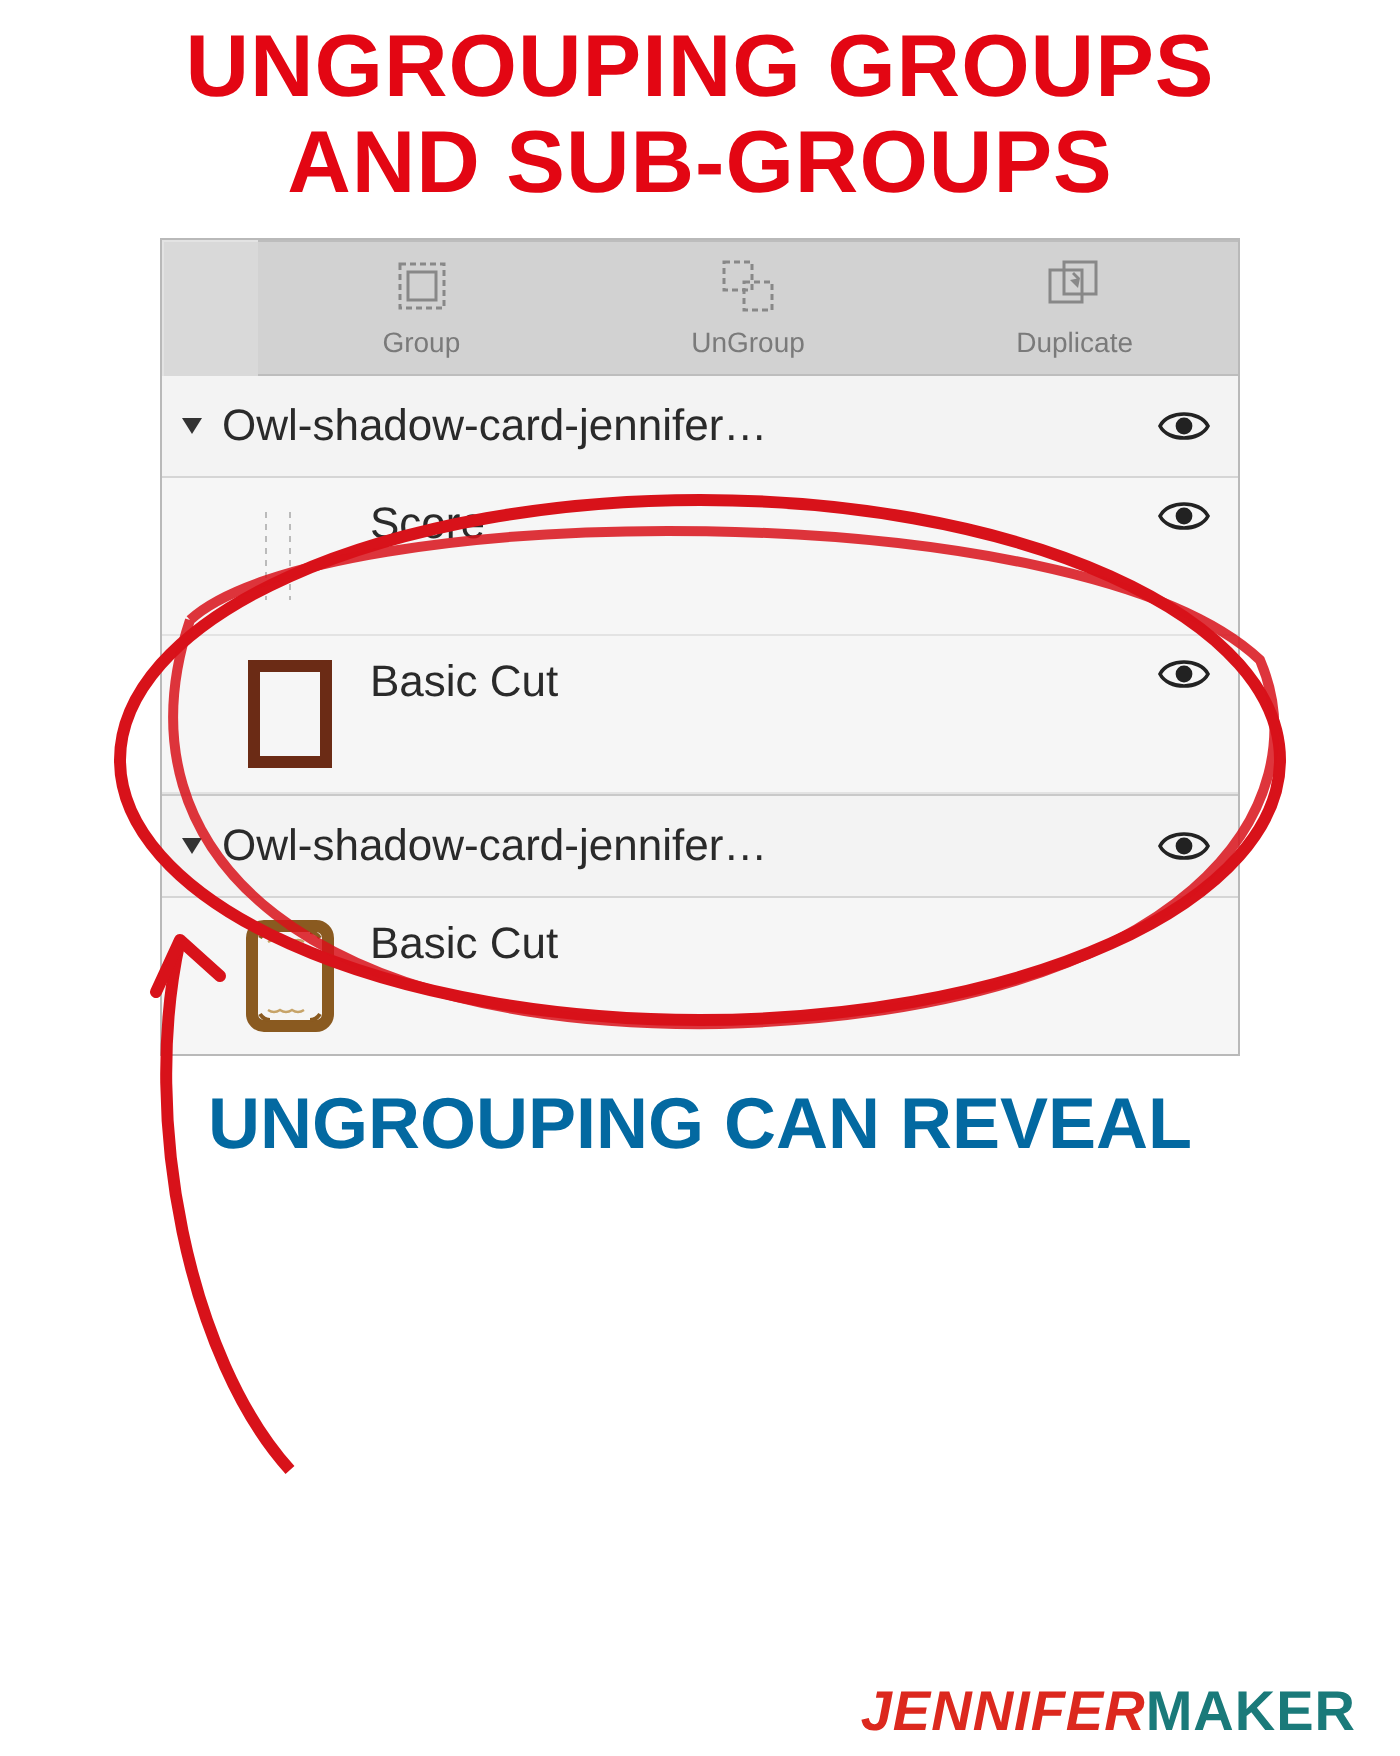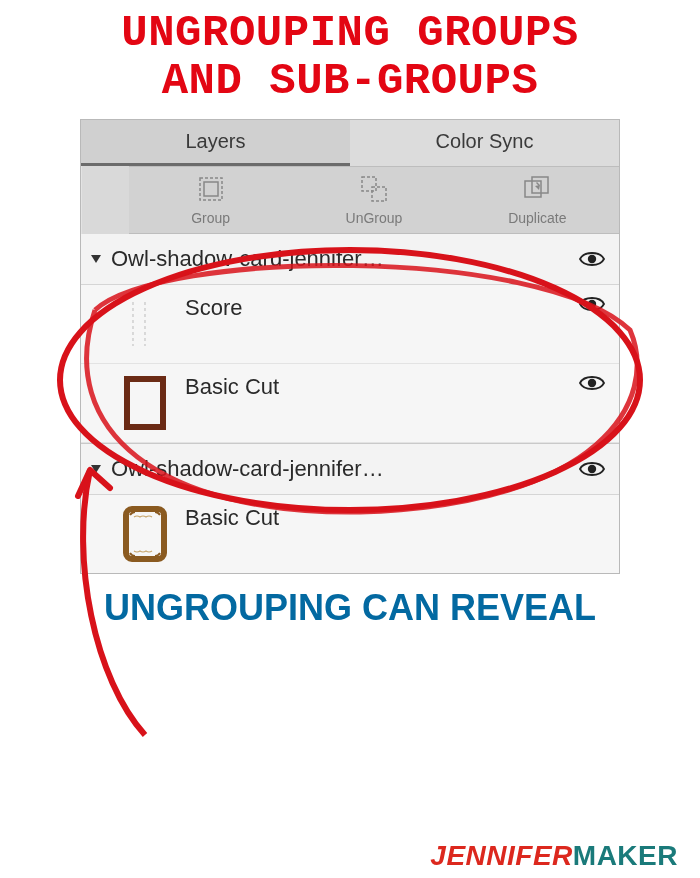--- a/index.html
+++ b/index.html
@@ -12,21 +12,21 @@
     overflow: hidden;
   }
   .headline {
     color: #e30613;
     font-weight: 900;
     font-size: 44px;
     text-align: center;
     line-height: 1.08;
     letter-spacing: 0.5px;
     padding: 10px 20px 6px 20px;
-    font-family: Liberation Mono, monospace;
+    font-family: Liberation Sans, sans-serif;
   }
   .panel-wrap {
     width: 540px;
     margin: 8px auto 0 auto;
     border: 1px solid #b9b9b9;
     background: #d9d9d9;
     box-shadow: 0 0 0 1px #e3e3e3 inset;
   }
   .tabs {
     display: flex;
@@ -140,24 +140,20 @@
 </head>
 <body>
 
 <div class="headline">
   <span>UNGROUPING GROUPS</span><br>
   <span>AND SUB-GROUPS</span>
 </div>
 
 <div class="panel-wrap">
 
-  <div class="tabs">
-    <div class="tab active">Layers</div>
-    <div class="tab">Color Sync</div>
-  </div>
 
   <div class="toolbar">
     <div class="tool">
       <span class="ticon">
         <svg width="28" height="28" viewBox="0 0 28 28">
             <rect x="3" y="3" width="22" height="22" fill="none" stroke="#888" stroke-width="1.5" stroke-dasharray="3 2"></rect>
             <rect x="7" y="7" width="14" height="14" fill="none" stroke="#888" stroke-width="1.5"></rect>
           </svg>
       </span>
       <span class="tlabel">Group</span>

